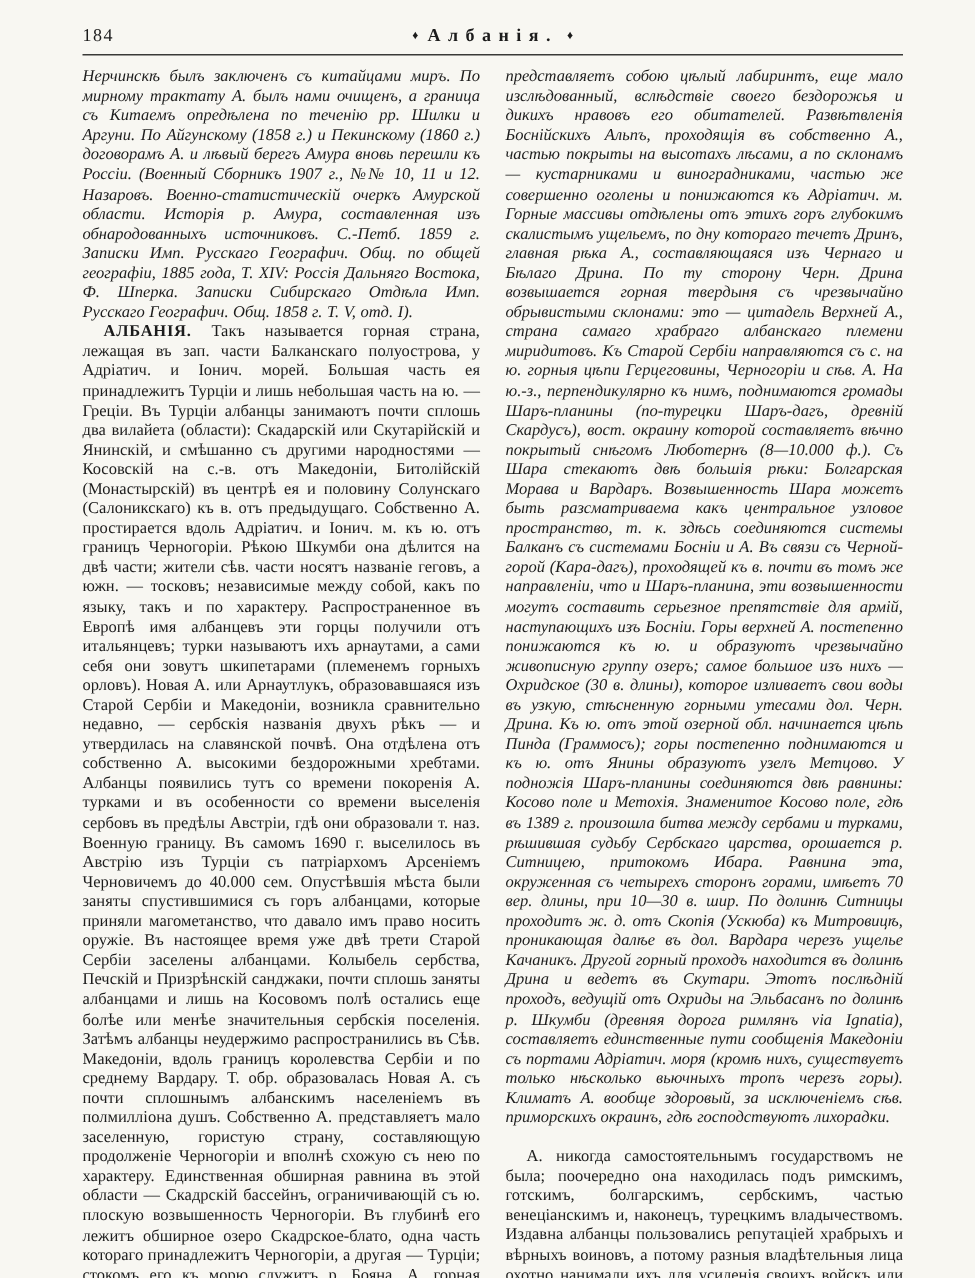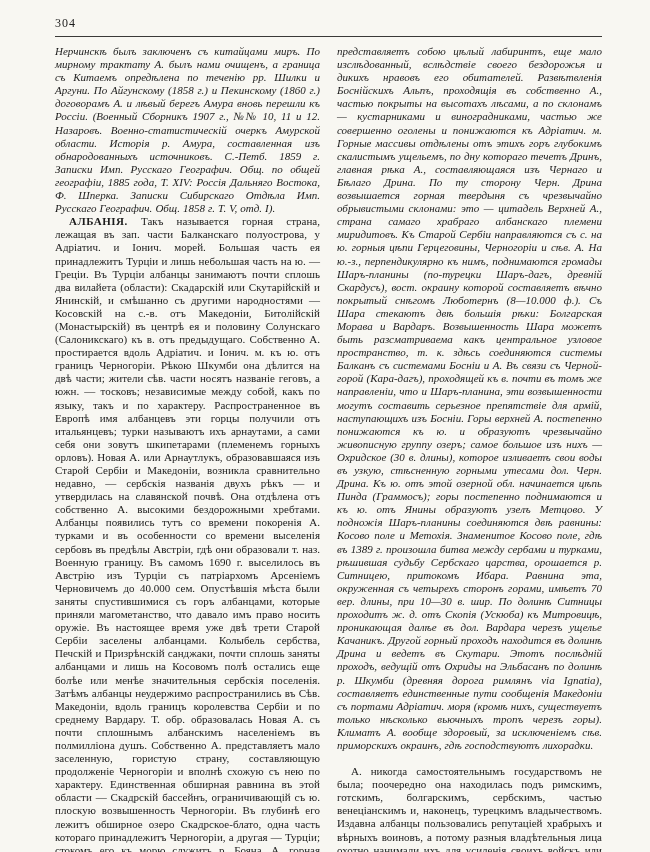--- a/index.html
+++ b/index.html
@@ -74,21 +74,24 @@
     font-weight: bold;
     letter-spacing: 0.5px;
   }
 </style>
 </head>
 <body>
 
 <div class="page">
 
   <div class="running-head">
-    <span class="page-number">304</span>
+    <span class="page-number">184</span>
+    <div class="head-center">
+      <span class="head-ornament">♦</span><span>Албанія.</span><span class="head-ornament">♦</span>
+    </div>
   </div>
 
   <hr class="head-rule">
 
   <div class="columns">
 
     <div class="col">
       <p class="cont">Нерчинскѣ былъ заключенъ съ китайцами миръ. По мирному трактату А. былъ нами очищенъ, а граница съ Китаемъ опредѣлена по теченію рр. Шилки и Аргуни. По Айгунскому (1858 г.) и Пекинскому (1860 г.) договорамъ А. и лѣвый берегъ Амура вновь перешли къ Россіи. (Военный Сборникъ 1907 г., №№ 10, 11 и 12. Назаровъ. Военно-статистическій очеркъ Амурской области. Исторія р. Амура, составленная изъ обнародованныхъ источниковъ. С.-Петб. 1859 г. Записки Имп. Русскаго Географич. Общ. по общей географіи, 1885 года, Т. XIV: Россія Дальняго Востока, Ф. Шперка. Записки Сибирскаго Отдѣла Имп. Русскаго Географич. Общ. 1858 г. Т. V, отд. I).</p>
       <p class="indent">
         <span class="entry-lead">АЛБАНІЯ.</span>

